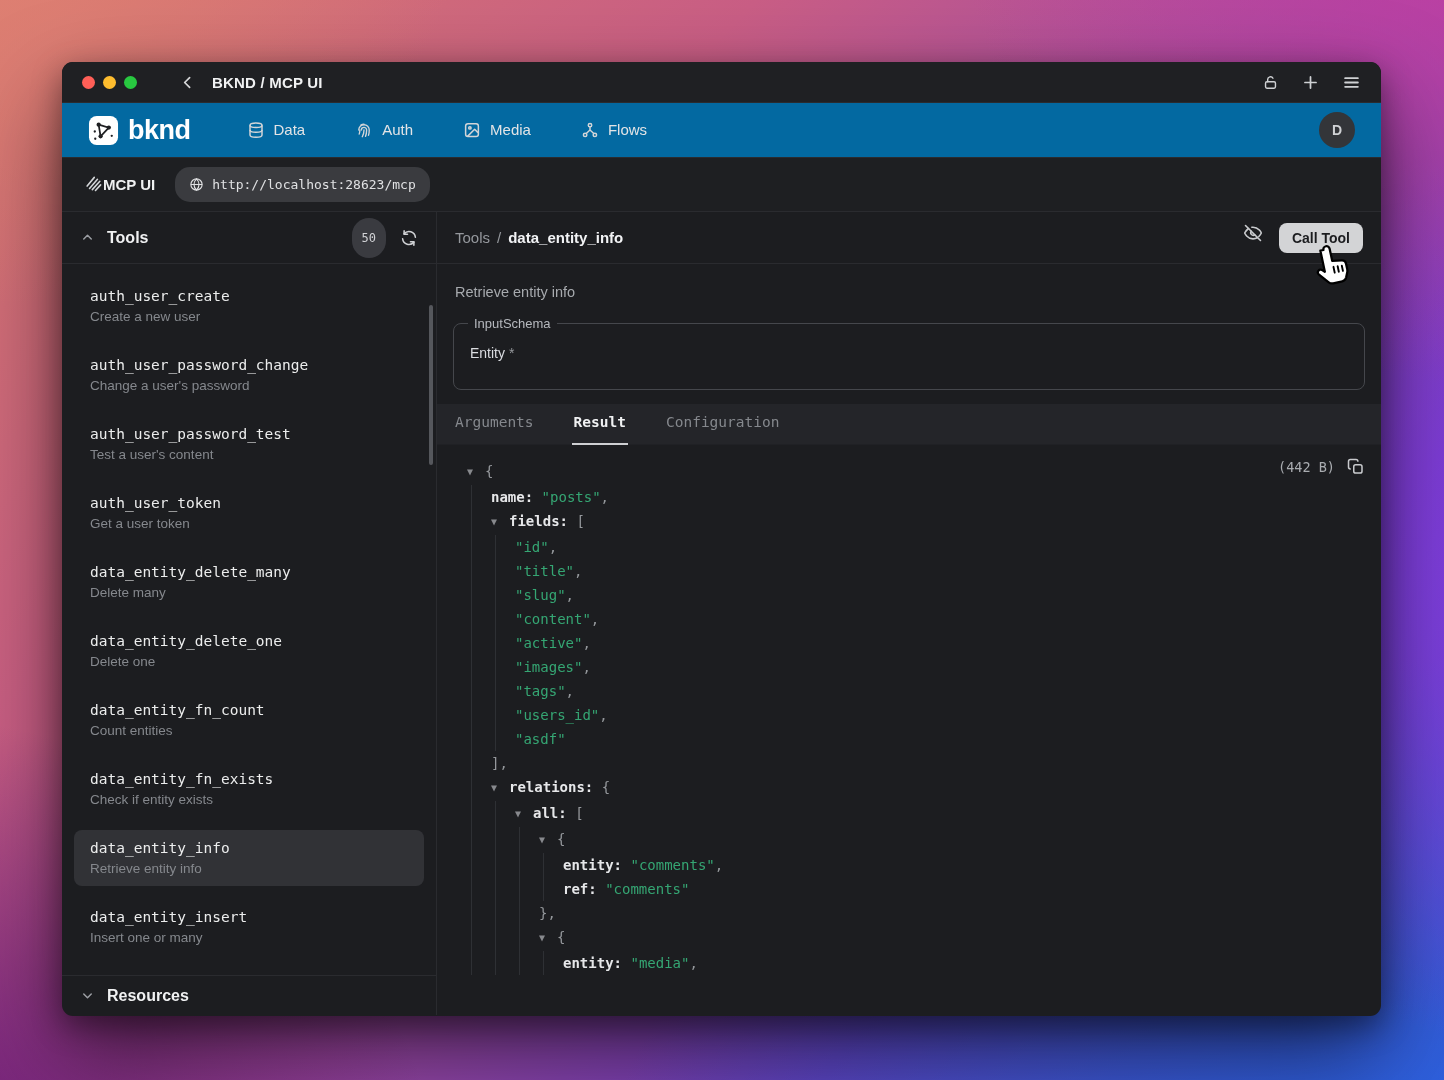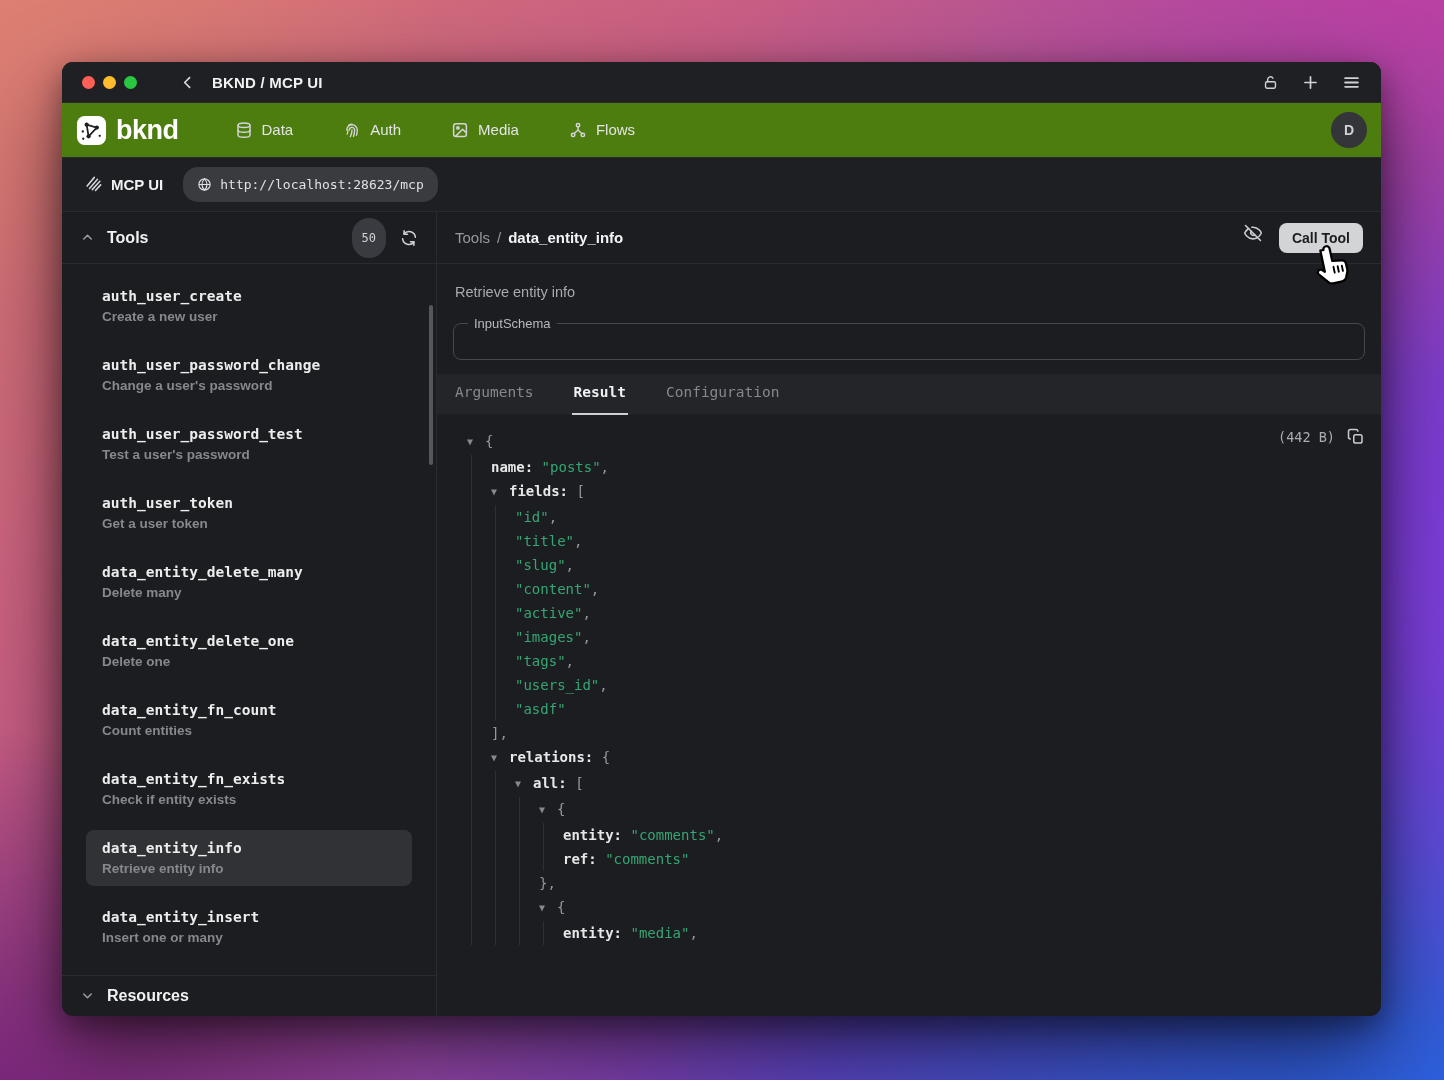--- a/index.html
+++ b/index.html
@@ -22,40 +22,40 @@
   }
   
   .titlebar { height:41px; background:#1f2023; display:flex; align-items:center; padding:0 20px; border-bottom:1px solid #2a2b2f; }
   .traffic { display:flex; gap:8px; }
   .dot { width:13px; height:13px; border-radius:50%; }
   .dot.r { background:#ff5f57; } .dot.y { background:#febc2e; } .dot.g { background:#28c840; }
   .back-btn { margin-left:42px; color:#d6d7d9; display:flex; align-items:center; }
   .tb-title { margin-left:16px; font-size:15px; font-weight:700; color:#f0f1f2; letter-spacing:.2px; }
   .tb-right { margin-left:auto; display:flex; align-items:center; gap:22px; color:#cfd1d4; }
   
-  .navbar { height:55px; background:#4d7c0f; display:flex; align-items:center; padding:0 14px; border-bottom:1px solid #2a2b2f; }
+  .navbar { height:55px; background:#0369a1; display:flex; align-items:center; padding:0 26px; border-bottom:1px solid #2a2b2f; }
   .brand { display:flex; align-items:center; gap:9px; }
   .brand-name { font-size:27px; font-weight:800; color:#fff; letter-spacing:-.5px; }
   .nav-items { display:flex; gap:50px; margin-left:56px; }
   .nav-item { display:flex; align-items:flex-start; gap:9px; font-size:15px; color:#e3e4e6; cursor:default; }
   .nav-item svg { color:#d3d5d8; }
   .avatar { margin-left:auto; width:36px; height:36px; border-radius:50%; background:#333539; display:flex; align-items:center; justify-content:center; font-size:14px; color:#cfd1d4; font-weight:600; }
   
   .mcpbar { height:54px; background:#1e1f22; display:flex; align-items:center; padding:0 22px; border-bottom:1px solid #2a2b2f; }
-  .mcp-title { margin-left:8px; font-size:15px; font-weight:700; color:#f0f1f2; }
+  .mcp-title { margin-left:0; font-size:15px; font-weight:700; color:#f0f1f2; }
   .url-pill { margin-left:20px; height:35px; background:#3a3b3f; border-radius:15px; display:flex; align-items:center; gap:8px; padding:0 14px; color:#e0e1e3; }
   .url-text { font-family:"DejaVu Sans Mono", monospace; font-size:13px; }
   
   .content { display:flex; height:803px; }
   .sidebar { width:375px; border-right:1px solid #2a2b2f; display:flex; flex-direction:column; position:relative; }
   .side-header { height:52px; display:flex; align-items:center; padding:0 18px; border-bottom:1px solid #2a2b2f; flex:none; }
   .side-header-title { margin-left:12px; font-size:16px; font-weight:700; color:#f0f1f2; }
   .count-badge { margin-left:auto; background:#3a3b40; color:#d2d3d6; font-family:"DejaVu Sans Mono", monospace; font-size:12px; border-radius:999px; padding:13px 10px; }
   .refresh { margin-left:14px; color:#cfd1d4; display:flex; }
-  .tool-list { flex:1; overflow:hidden; padding:14px 24px;font-weight:bold; }
+  .tool-list { flex:1; overflow:hidden; padding:14px 12px; }
   .tool-item { padding:10px 16px; border-radius:8px; margin-bottom:13px; }
   .tool-item.selected { background:#313236; }
   .tool-name { font-family:"DejaVu Sans Mono", monospace; font-size:14.5px; color:#eceded; }
   .tool-desc { font-size:13.5px; color:#85888d; margin-top:5px; }
   .side-scrollbar { position:absolute; right:3px; top:93px; width:4px; height:160px; background:#55575c; border-radius:2px; }
   .side-footer { height:40px; border-top:1px solid #2a2b2f; display:flex; align-items:center; padding:0 18px; flex:none; }
   .side-footer-title { margin-left:12px; font-size:16px; font-weight:700; color:#f0f1f2; }
   .chev { color:#9a9da2; display:flex; }
   
   .main { flex:1; display:flex; flex-direction:column; overflow:hidden; }
@@ -231,21 +231,21 @@
           <div class="tool-item">
             <div class="tool-name">auth_user_create</div>
             <div class="tool-desc">Create a new user</div>
           </div>
           <div class="tool-item">
             <div class="tool-name">auth_user_password_change</div>
             <div class="tool-desc">Change a user's password</div>
           </div>
           <div class="tool-item">
             <div class="tool-name">auth_user_password_test</div>
-            <div class="tool-desc">Test a user's password</div>
+            <div class="tool-desc">Test a user's content</div>
           </div>
           <div class="tool-item">
             <div class="tool-name">auth_user_token</div>
             <div class="tool-desc">Get a user token</div>
           </div>
           <div class="tool-item">
             <div class="tool-name">data_entity_delete_many</div>
             <div class="tool-desc">Delete many</div>
           </div>
           <div class="tool-item">
@@ -295,20 +295,23 @@
               </svg>
           </span>
           <button class="call-tool-btn">Call Tool</button>
         </div>
       </div>
 
       <div class="main-desc">Retrieve entity info</div>
 
       <fieldset class="schema">
         <legend>InputSchema</legend>
+        <div class="field-label">
+          <span>Entity</span><span class="req">*</span>
+        </div>
       </fieldset>
 
       <div class="tabs-row">
         <span class="tab">Arguments</span>
         <span class="tab active">Result</span>
         <span class="tab">Configuration</span>
       </div>
 
       <div class="result">
         <div class="result-meta">

